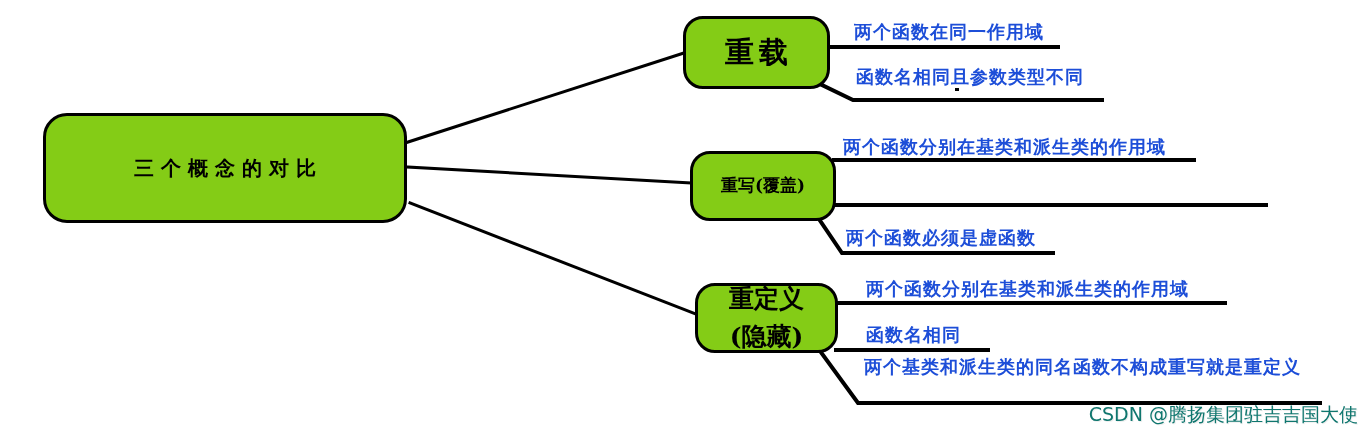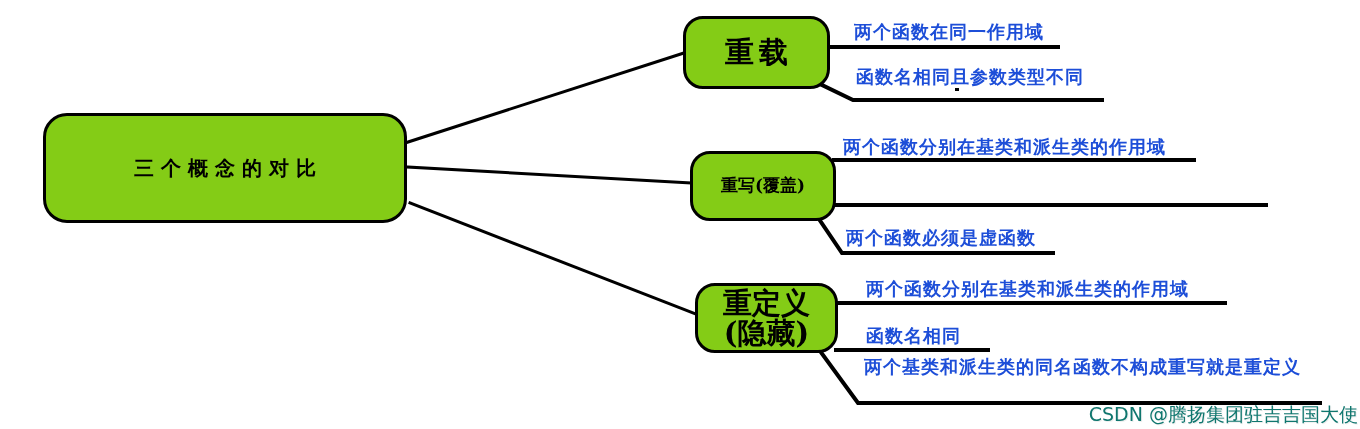--- a/index.html
+++ b/index.html
@@ -49,40 +49,40 @@
   #root-node   { left: 43px;  top: 113px; width: 364px; height: 110px; border-radius: 24px; }
   #root-node .node-label { font-size: 20px; letter-spacing: 7px; text-indent: 7px; }
 
   #node-overload   { left: 683px; top: 16px;  width: 147px; height: 73px; }
   #node-overload .node-label { font-size: 29px; letter-spacing: 5px; text-indent: 5px; }
 
   #node-override   { left: 690px; top: 151px; width: 146px; height: 70px; }
   #node-override .node-label { font-size: 17px; white-space: nowrap; }
 
   #node-redefine   { left: 695px; top: 283px; width: 143px; height: 70px; }
-  #node-redefine .node-label { font-size: 29px; line-height: 30px; }
+  #node-redefine .node-label { font-size: 25px; line-height: 38px; }
 
   .leaf-text {
     position: absolute;
     z-index: 2;
     font-family: "DejaVu Sans", "Liberation Sans", sans-serif;
     font-weight: 700;
     font-size: 18px;
     letter-spacing: 1px;
     color: #1d4ed8;
     white-space: nowrap;
     line-height: 21px;
   }
   #leaf-0-0 { left: 854px; top: 21px;  }
   #leaf-0-1 { left: 856px; top: 66px;  }
   #leaf-1-0 { left: 843px; top: 136px; }
   #leaf-1-1 { left: 843px; top: 180px; }
   #leaf-1-2 { left: 846px; top: 227px; }
   #leaf-2-0 { left: 866px; top: 278px; }
-  #leaf-2-1 { left: 866px; top: 325px; }
+  #leaf-2-1 { left: 866px; top: 325px; font-family: Liberation Serif, serif; }
   #leaf-2-2 { left: 864px; top: 356px; }
 
   #stray-dot {
     position: absolute;
     z-index: 2;
     left: 955px; top: 88px;
     width: 4px; height: 3px;
     background: #000000;
   }
 

